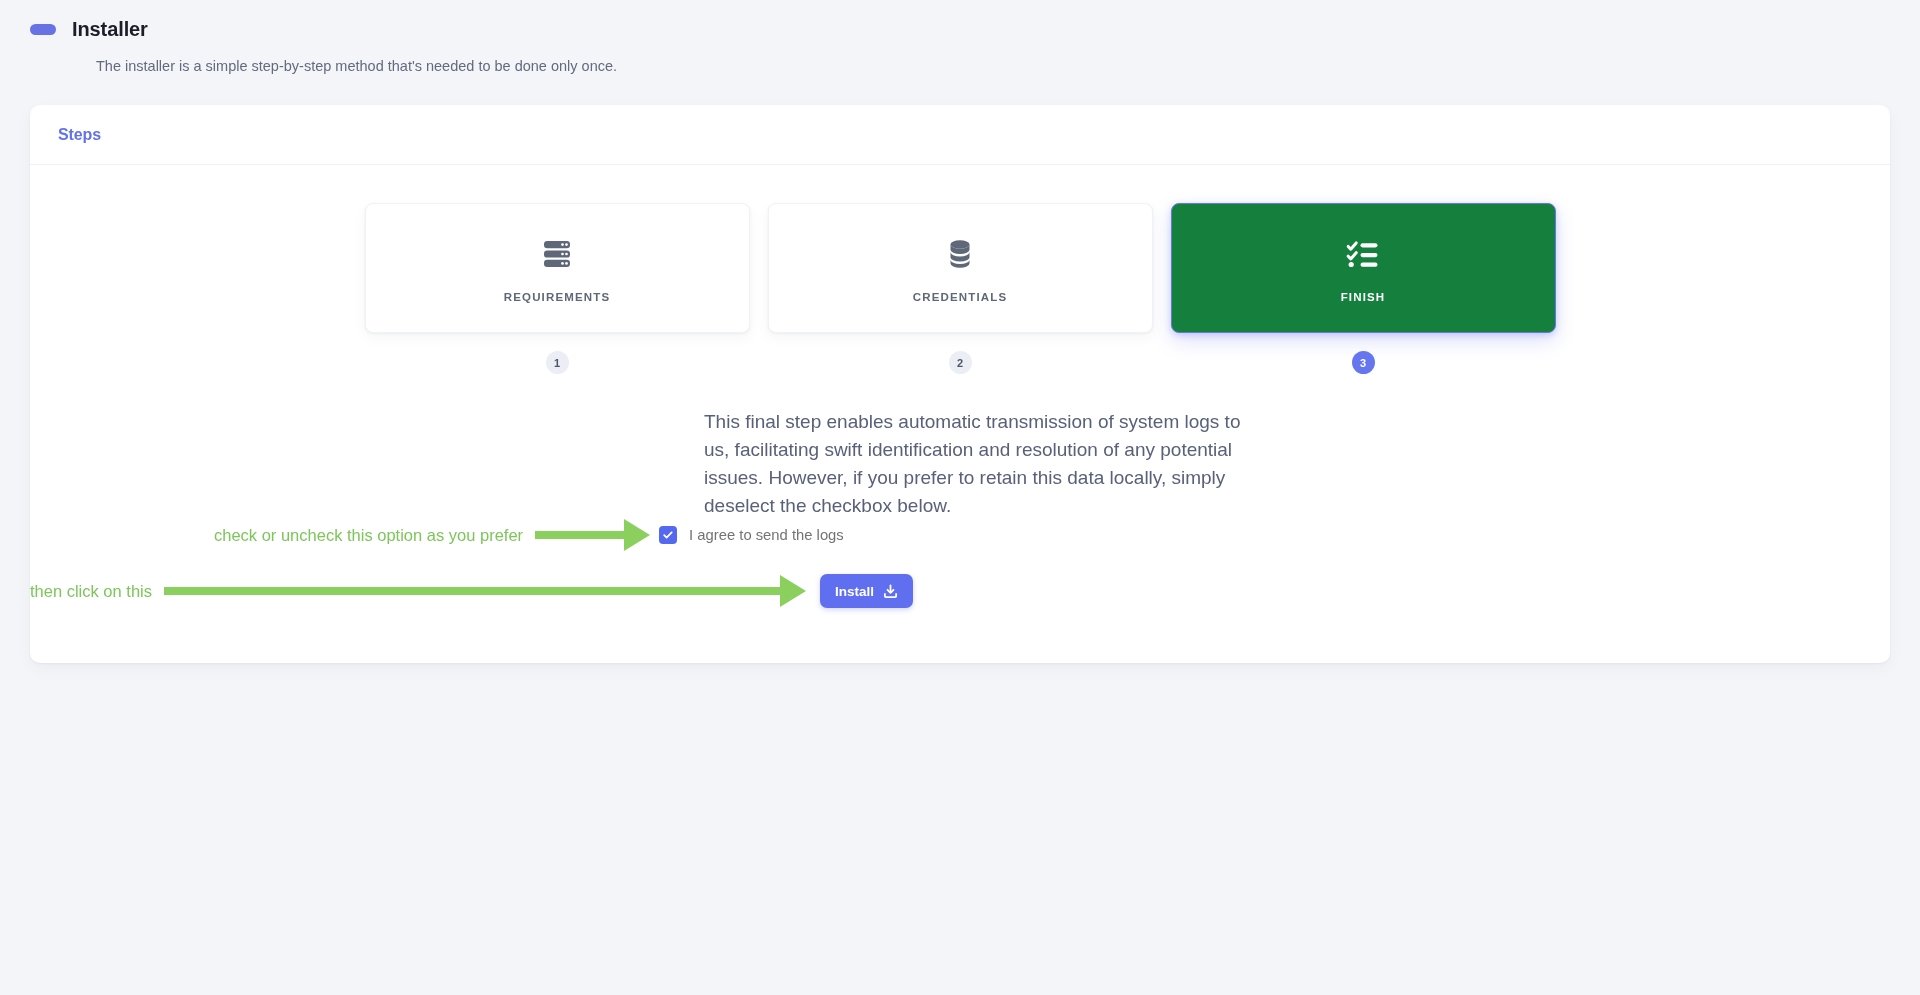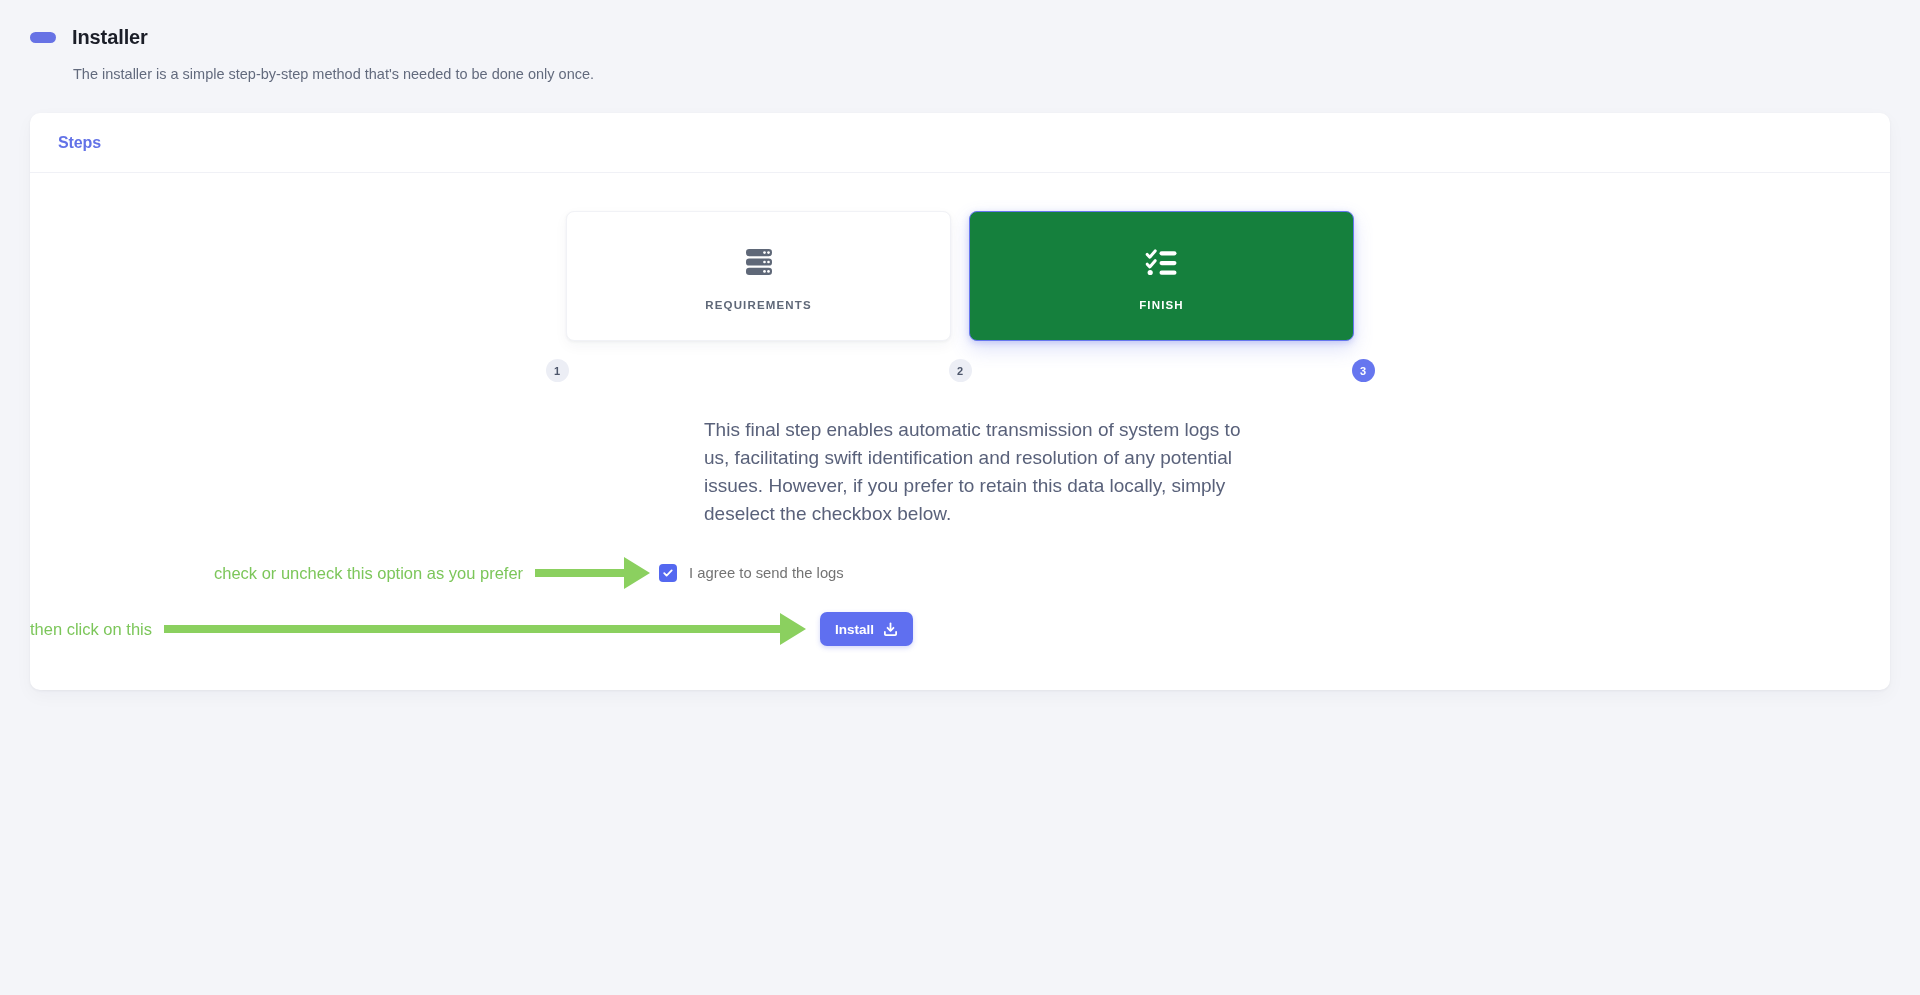--- a/index.html
+++ b/index.html
@@ -8,21 +8,21 @@
     width: 1920px;
     height: 995px;
     background: #f4f5f9;
     font-family: "Liberation Sans", sans-serif;
     -webkit-font-smoothing: antialiased;
     overflow: hidden;
   }
 
   
   .page-header {
-    padding: 24px 0 0 30px;
+    padding: 16px 0 0 30px;
   }
   .title-row {
     display: flex;
     align-items: center;
     gap: 16px;
     height: 26px;
   }
   .brand-pill {
     width: 26px;
     height: 11px;
@@ -31,21 +31,21 @@
     flex: none;
   }
   .page-title {
     font-size: 20px;
     font-weight: 700;
     color: #1b1e28;
     letter-spacing: -0.1px;
     line-height: 26px;
   }
   .page-subtitle {
-    margin: 14px 0 0 43px;
+    margin: 14px 0 0 66px;
     font-size: 14.5px;
     color: #626a7d;
     line-height: 20px;
   }
 
   
   .main-card {
     position: relative;
     margin: 29px 30px 0 30px;
     background: #ffffff;
@@ -158,21 +158,21 @@
     color: #59617a;
   }
 
   
   .anno-row {
     position: relative;
     display: flex;
     align-items: center;
     height: 30px;
   }
-  .anno-row.checkbox-row { margin-top: 30px; }
+  .anno-row.checkbox-row { }
   .anno-row.install-row  { margin-top: 26px; }
 
   .anno-text {
     color: #7cc65a;
     font-size: 16.5px;
     font-weight: 400;
     white-space: nowrap;
     line-height: 20px;
   }
   .anno-arrow {
@@ -273,20 +273,31 @@
             <circle cx="29.5" cy="10.6" r="1.35" fill="#ffffff"></circle>
             <circle cx="25.5" cy="20.0" r="1.35" fill="#ffffff"></circle>
             <circle cx="29.5" cy="20.0" r="1.35" fill="#ffffff"></circle>
             <circle cx="25.5" cy="29.4" r="1.35" fill="#ffffff"></circle>
             <circle cx="29.5" cy="29.4" r="1.35" fill="#ffffff"></circle>
           </svg>
         </div>
         <div class="step-label">REQUIREMENTS</div>
       </div>
 
+      <div class="step-card">
+        <div class="step-icon">
+          <svg class="icon-db" width="40" height="40" viewBox="0 0 40 40" aria-hidden="true">
+            <ellipse cx="20" cy="10.5" rx="9.5" ry="4.2" fill="#5f6878"></ellipse>
+            <path d="M10.5 10.5 v5.2 a9.5 4.2 0 0 0 19 0 v-5.2 a9.5 4.2 0 0 1 -19 0 z" fill="#5f6878"></path>
+            <path d="M10.5 18.2 v5.2 a9.5 4.2 0 0 0 19 0 v-5.2 a9.5 4.2 0 0 1 -19 0 z" fill="#5f6878"></path>
+            <path d="M10.5 25.9 v3.6 a9.5 4.2 0 0 0 19 0 v-3.6 a9.5 4.2 0 0 1 -19 0 z" fill="#5f6878"></path>
+          </svg>
+        </div>
+        <div class="step-label">CREDENTIALS</div>
+      </div>
 
       <div class="step-card active">
         <div class="step-icon">
           <svg class="icon-checklist" width="40" height="40" viewBox="0 0 40 40" aria-hidden="true">
             <path d="M5.2 12.4 l2.6 2.8 l5.4 -6.3" stroke="#ffffff" stroke-width="3" fill="none" stroke-linecap="round" stroke-linejoin="round"></path>
             <path d="M5.2 22.2 l2.6 2.8 l5.4 -6.3" stroke="#ffffff" stroke-width="3" fill="none" stroke-linecap="round" stroke-linejoin="round"></path>
             <circle cx="8.2" cy="30.5" r="2.6" fill="#ffffff"></circle>
             <rect x="17.5" y="9.2" width="17" height="4.2" rx="2.1" fill="#ffffff"></rect>
             <rect x="17.5" y="19.0" width="17" height="4.2" rx="2.1" fill="#ffffff"></rect>
             <rect x="17.5" y="28.6" width="17" height="4.2" rx="2.1" fill="#ffffff"></rect>

